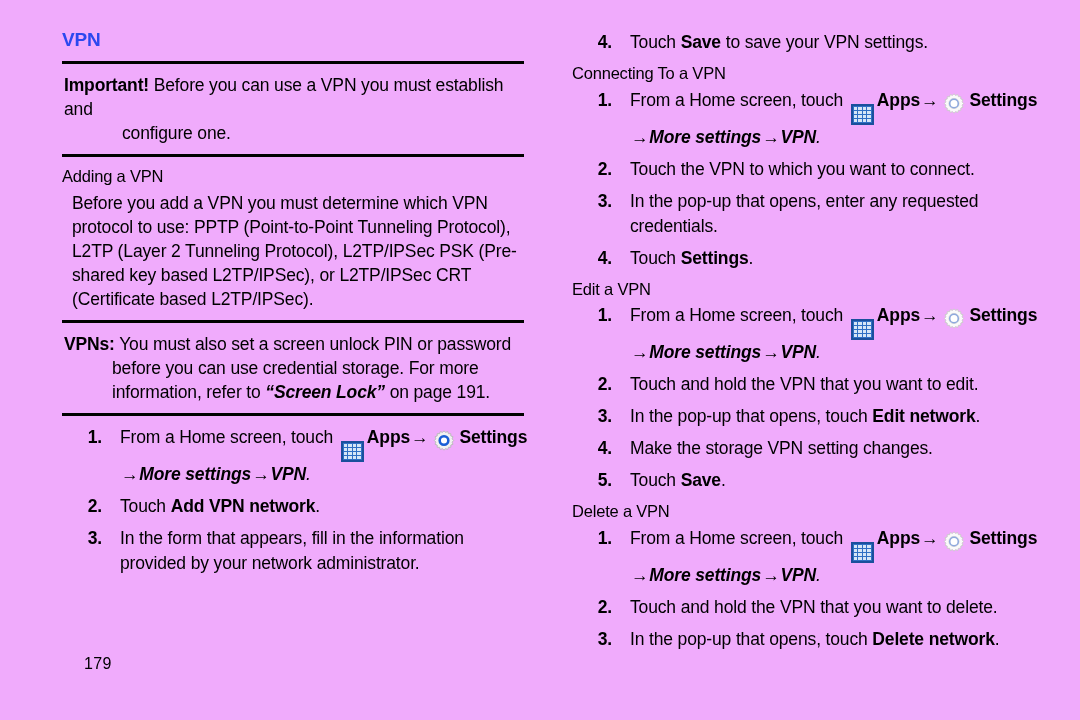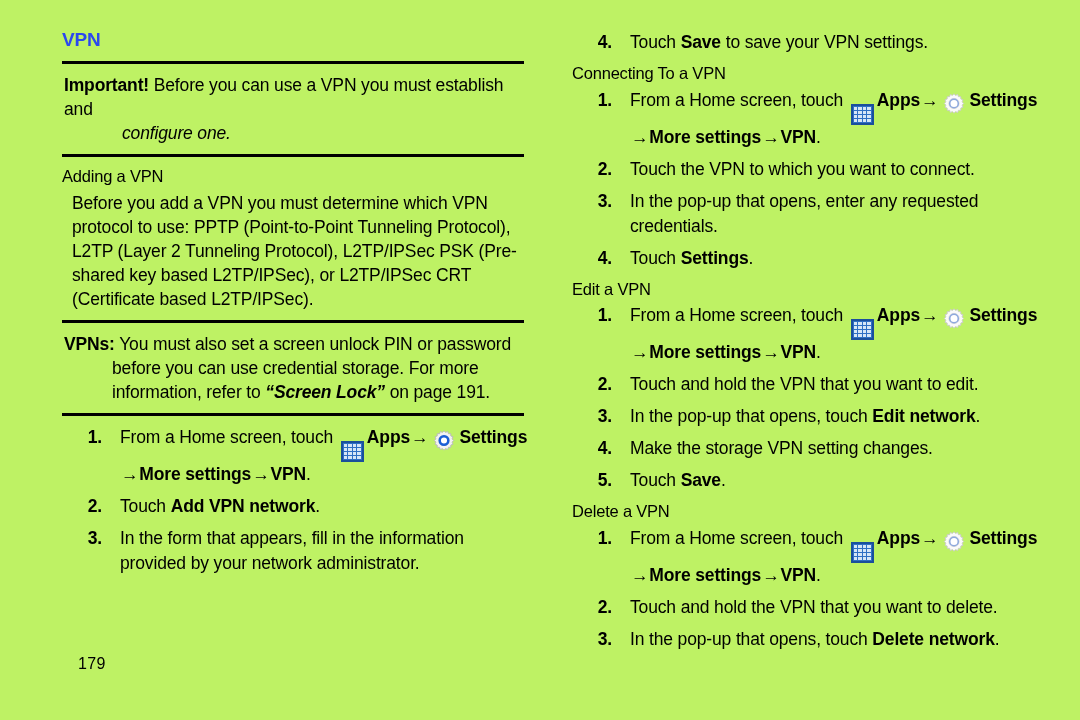--- a/index.html
+++ b/index.html
@@ -11,21 +11,21 @@
     width: 1080px;
     height: 720px;
     font-family: "Liberation Sans", sans-serif;
     color: #000000;
     overflow: hidden;
   }
   .page {
     position: relative;
     width: 1080px;
     height: 720px;
-    background: #bef264;
+    background: #f0abfc;
   }
   .col {
     position: absolute;
     top: 30px;
     width: 470px;
   }
   .col-left  { left: 62px; }
   .col-right { left: 572px; }
 
   
@@ -70,21 +70,20 @@
     padding-left: 2px;
     letter-spacing: -0.15px;
   }
   .callout .cl-lead {
     font-weight: bold;
     text-align: center;
   }
   .callout .cl-hang {
     display: block;
     padding-left: 58px;
-    font-style: italic;
   }
   .callout .cl-hang-note {
     display: block;
     padding-left: 48px;
   }
   .italic { font-style: italic; font-weight: bold; }
 
   
   ol.steps {
     list-style: none;
@@ -103,20 +102,21 @@
     position: absolute;
     left: 18px;
     top: 0;
     font-weight: bold;
     width: 22px;
     text-align: right;
   }
   .b { font-weight: bold; }
   .cont {
     display: block;
+    font-style: italic;
   }
 
   
   .icon {
     display: inline-block;
     vertical-align: -4px;
     margin: 0 3px;
   }
   .apps-icon {
     width: 23px;
@@ -140,21 +140,21 @@
     vertical-align: -6px;
   }
   .arrow {
     font-weight: bold;
     padding: 0 1px;
   }
 
   
   .page-number {
     position: absolute;
-    left: 78px;
+    left: 84px;
     top: 655px;
     font-size: 16px;
     color: #000;
     letter-spacing: 0.3px;
   }
 </style>
 </head>
 <body>
 
 <div class="page">

